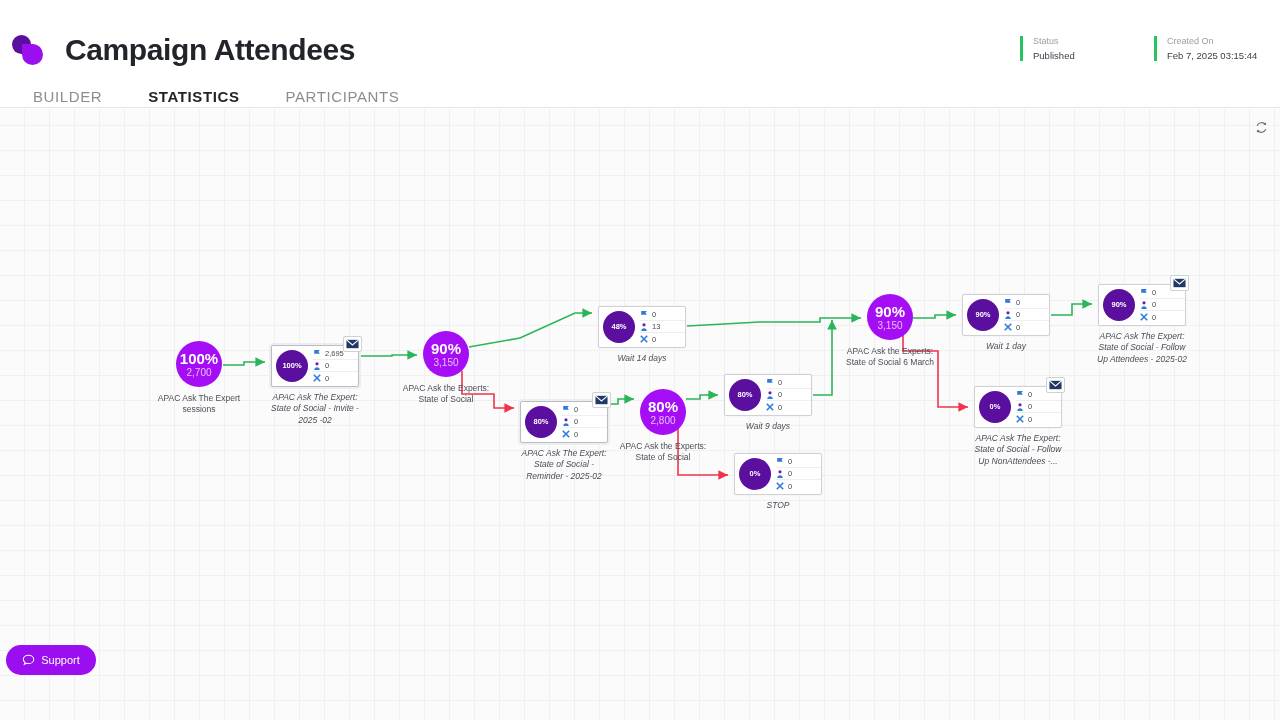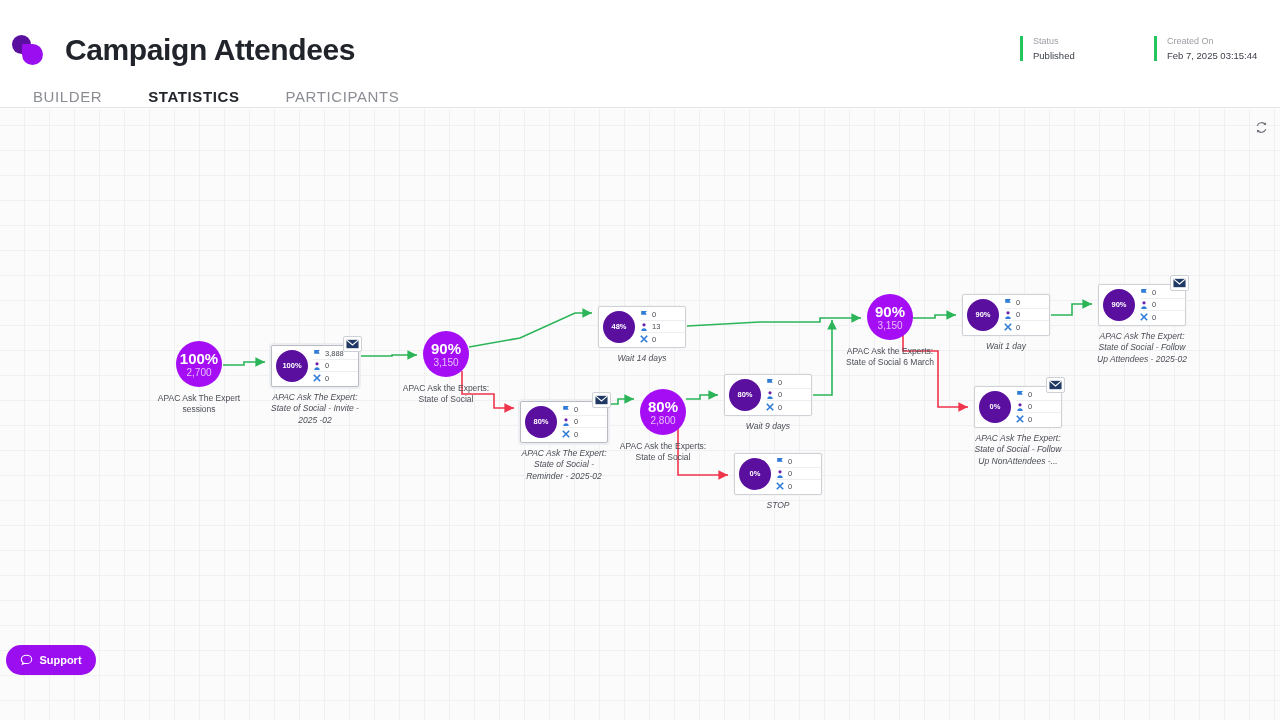--- a/index.html
+++ b/index.html
@@ -115,21 +115,21 @@
     color: #4a4e55; line-height: 1.35; left: 44px; transform: translateX(-50%);
     top: 47px; width: 160px; white-space: pre-line; font-style: italic;
   }
 
   
   .support {
     position: absolute; left: 6px; bottom: 45px; width: 90px; height: 30px;
     background: #9b0ef0; border-radius: 15px; display: flex; align-items: center;
     justify-content: center; gap: 6px; cursor: pointer;
   }
-  .support-label { color: #fff; font-size: 11px; font-weight: bold; }
+  .support-label { color: #fff; font-size: 11px; font-weight: normal; }
 </style>
 </head>
 <body>
 
 <div class="header">
   <div class="brand">
     <div class="logo">
       <div class="logo-a"></div>
         <div class="logo-b"></div>
     </div>
@@ -231,21 +231,21 @@
   <div class="card-node" style="left:271px;top:236px">
     <div class="card sel">
       <div class="circ circ-sm">
         <span class="pct">100%</span>
       </div>
       <div class="stats">
         <div class="stat-row">
           <svg class="stat-ico" viewBox="0 0 10 10">
               <path d="M1.5 0v10M1.5 0h7l-1.6 2.3L8.5 4.6h-7z" fill="#2f7bd8"></path>
             </svg>
-          <span>3,888</span>
+          <span>2,695</span>
         </div>
         <div class="stat-row">
           <svg class="stat-ico" viewBox="0 0 10 10">
               <circle cx="5" cy="2.3" r="2" fill="#6b21a8"></circle>
               <path d="M1.6 10c0-2 1.5-3.4 3.4-3.4S8.4 8 8.4 10z" fill="#2f7bd8"></path>
             </svg>
           <span>0</span>
         </div>
         <div class="stat-row">
           <svg class="stat-ico" viewBox="0 0 10 10">

